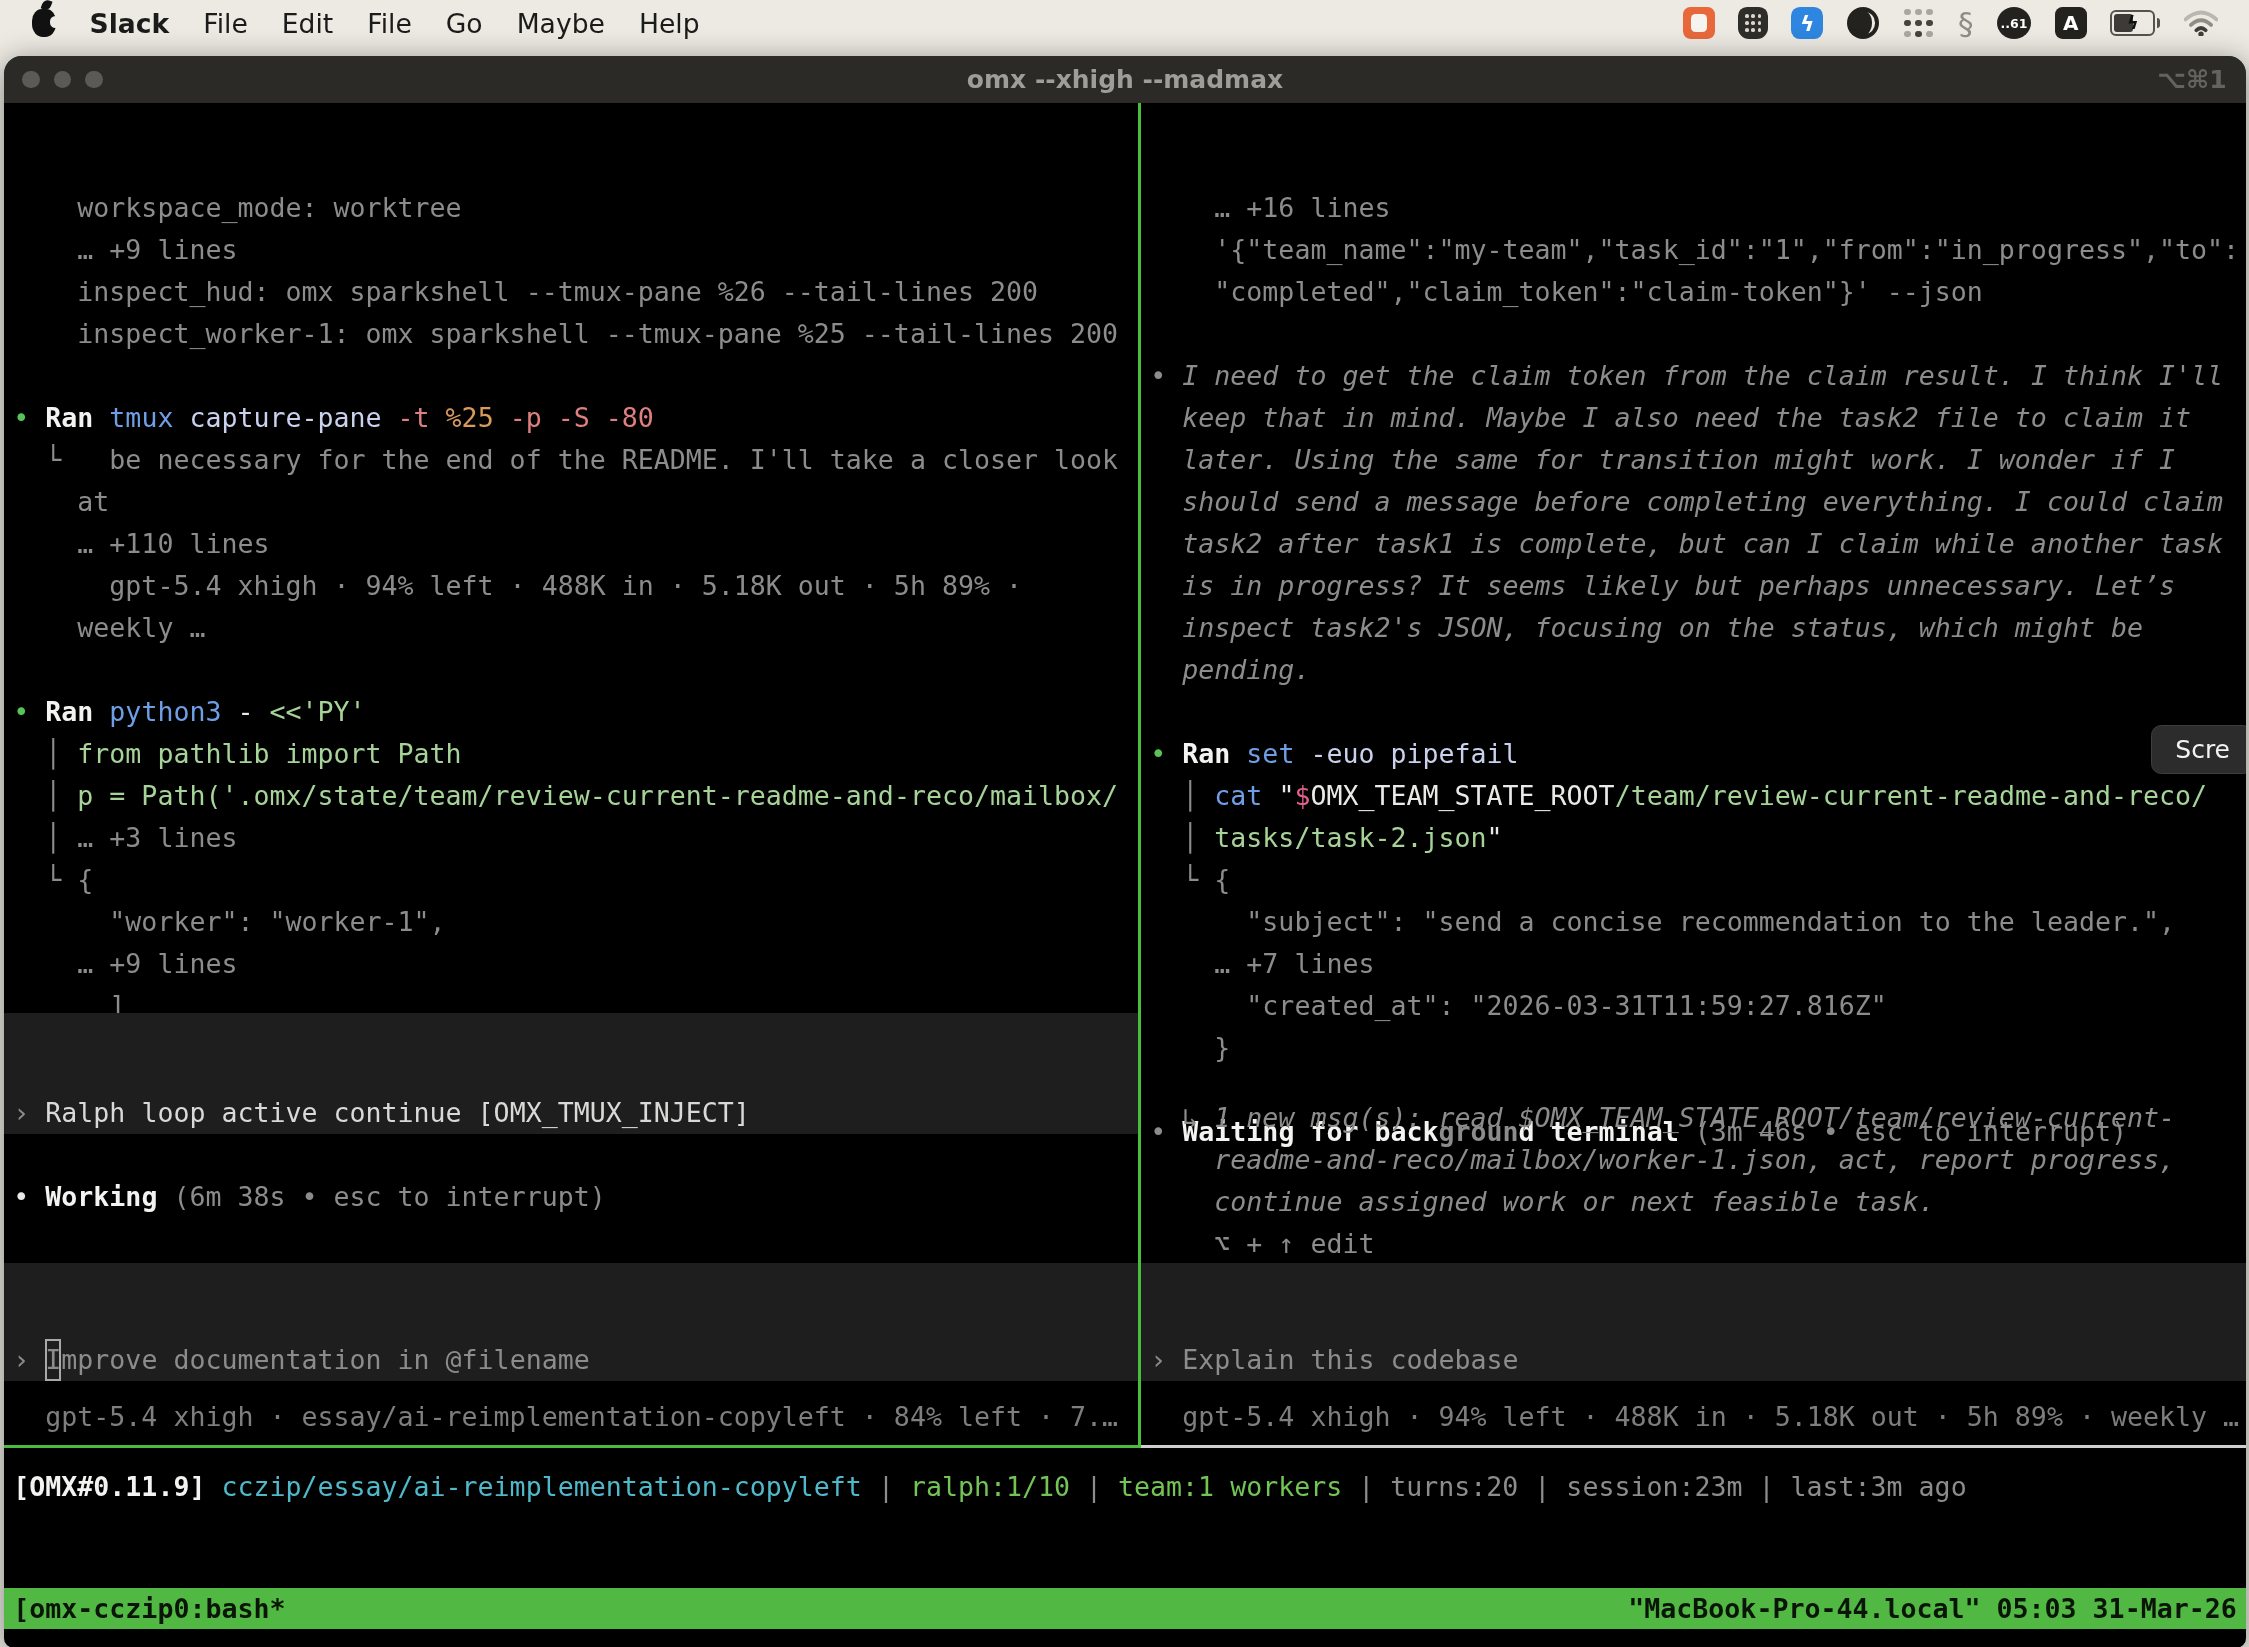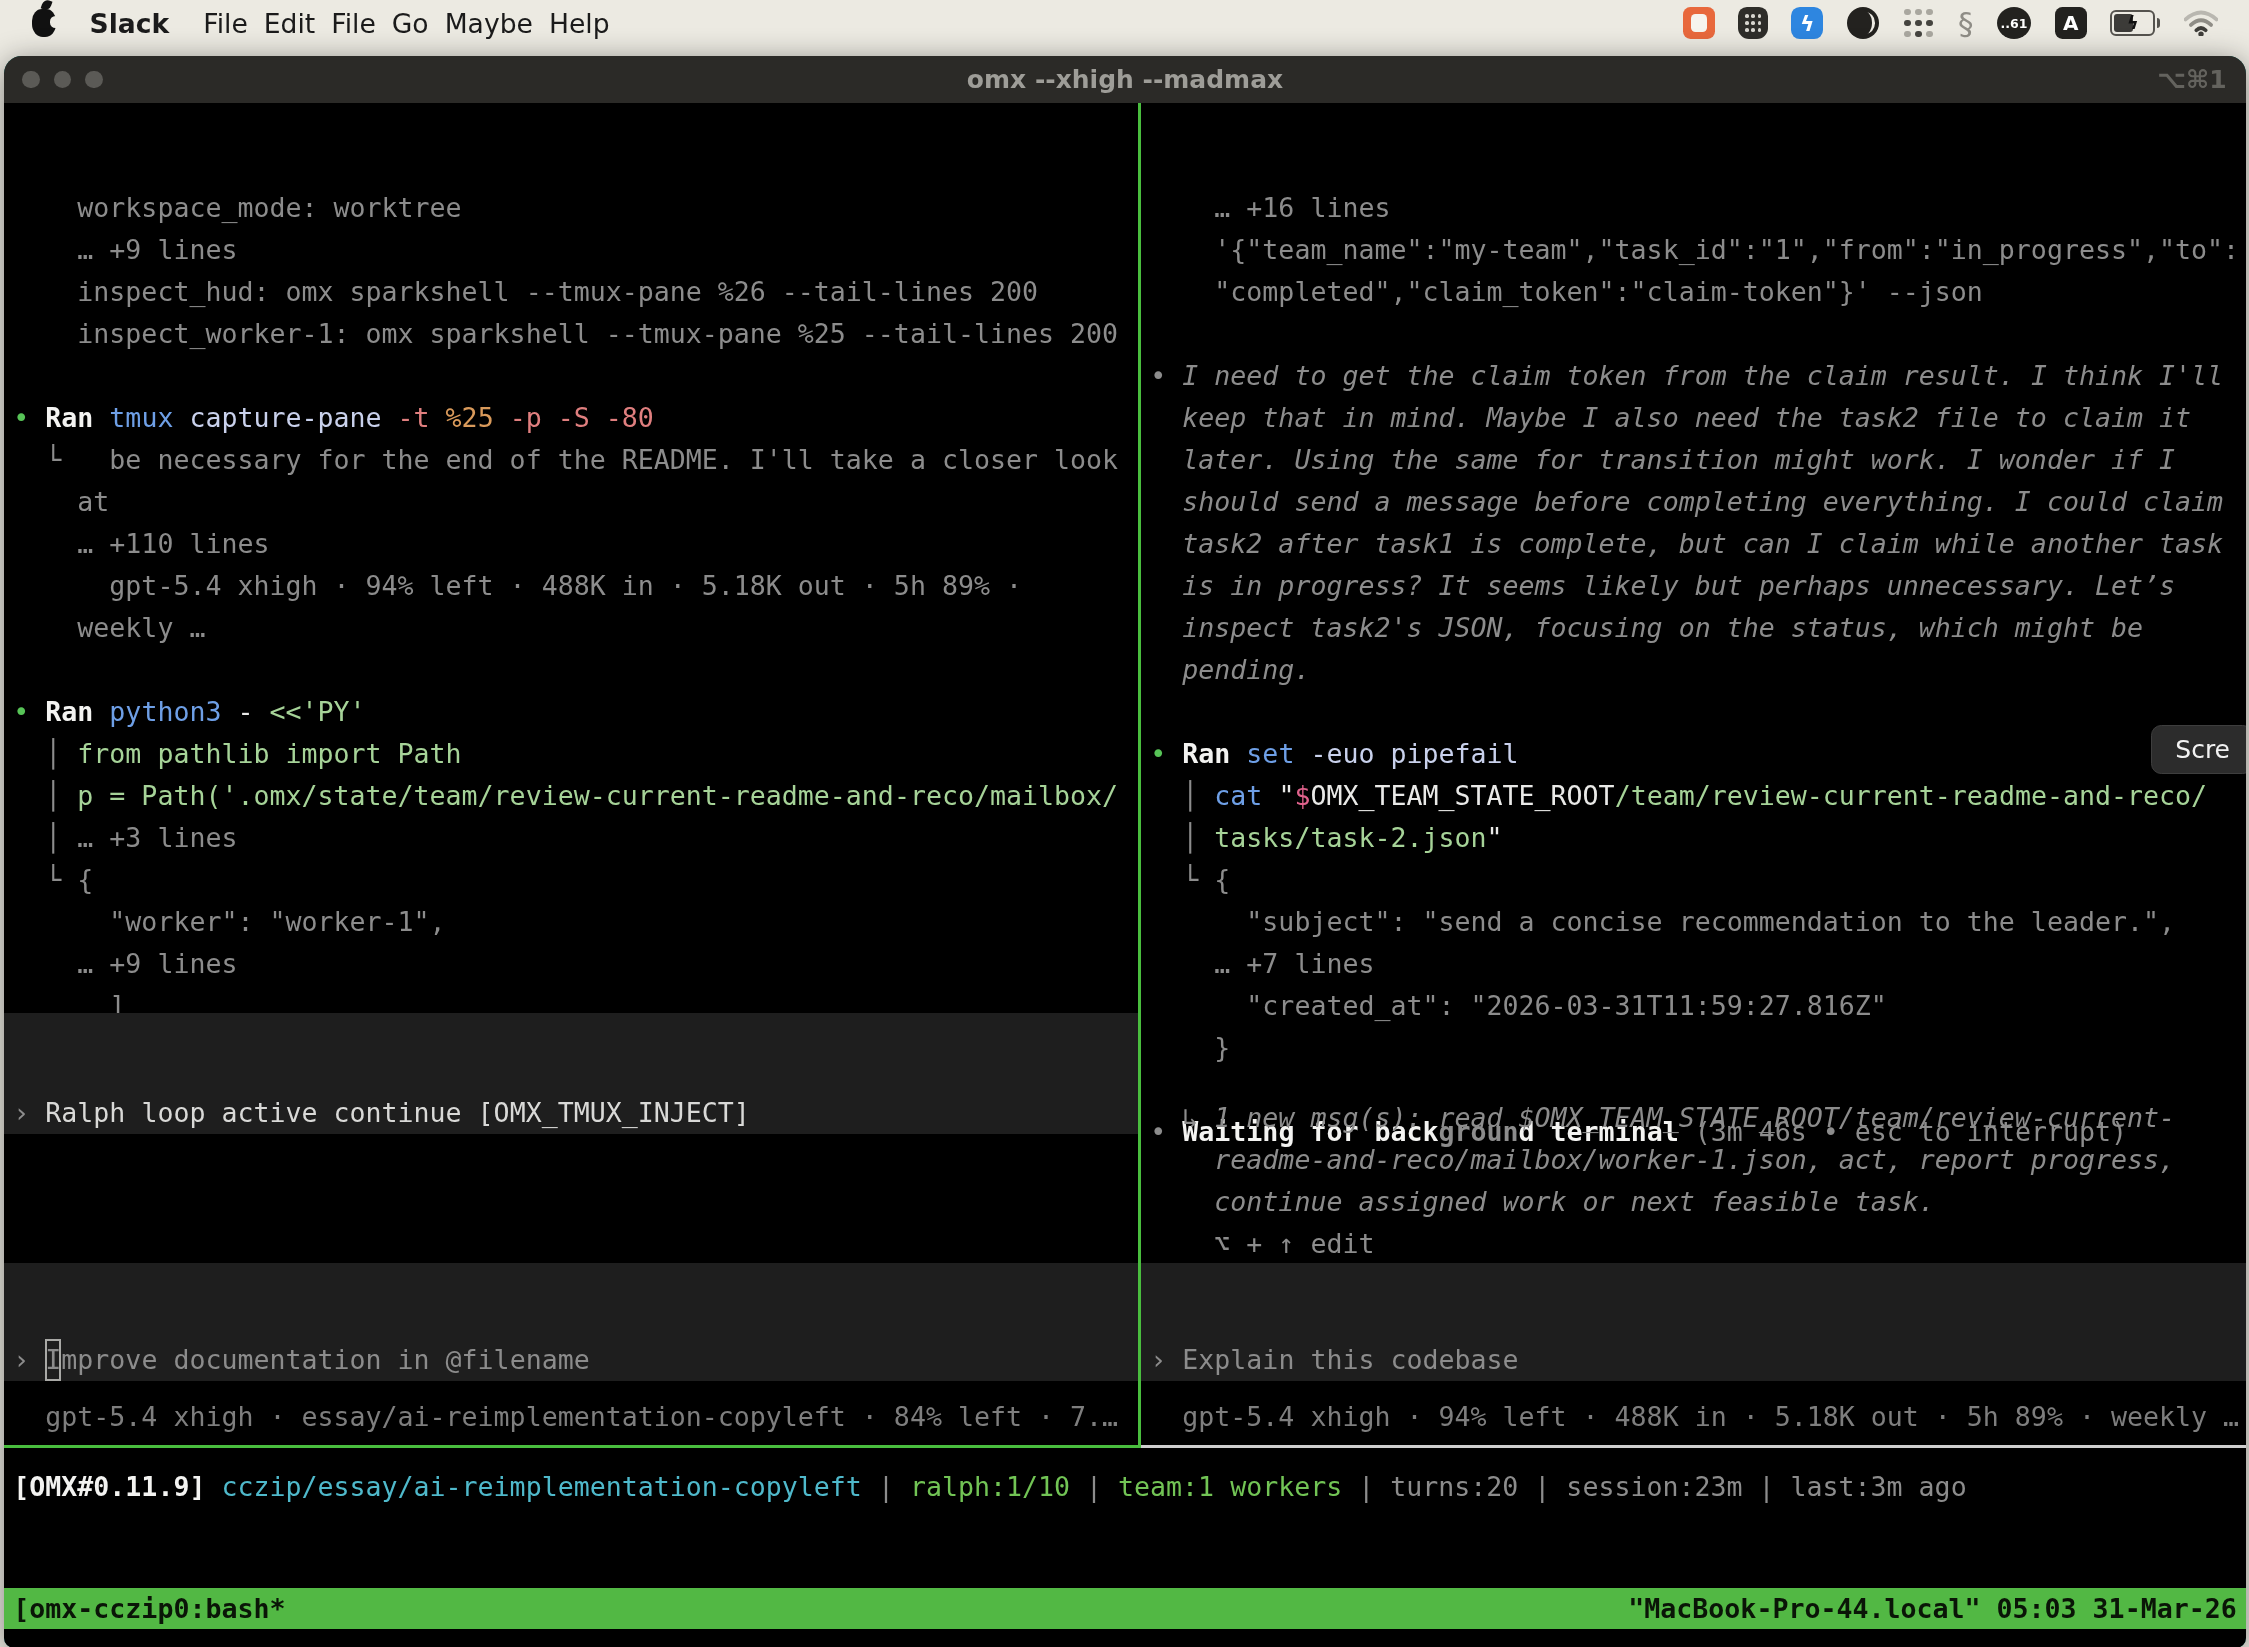--- a/index.html
+++ b/index.html
@@ -83,21 +83,21 @@
            border-radius:10.3px;color:#F2F2F2;font-size:25px;display:flex;align-items:center;
            padding:0 22px 0 23.6px;z-index:6;font-family:"DejaVu Sans","Liberation Sans",sans-serif}
 </style>
 </head>
 <body>
 
 <div class="menubar">
   <div class="menu-left">
     <div class="apple"></div>
     <div class="menu-item app-name">Slack</div>
-    <div id="menus" style="display:flex;gap:16px">
+    <div id="menus" style="display:flex;gap:34px">
         <div class="menu-item">File</div>
         <div class="menu-item">Edit</div>
         <div class="menu-item">File</div>
         <div class="menu-item">Go</div>
         <div class="menu-item">Maybe</div>
         <div class="menu-item">Help</div>
       </div>
   </div>
   <div class="menu-right" id="status-icons">
       <div class="mi">
@@ -179,20 +179,21 @@
 
   <div class="terminal">
 
     <div class="pane" id="pane-left">
       <div id="left-lines"><div class="tline"><span class="c-gray">    workspace_mode: worktree</span></div><div class="tline"><span class="c-gray">    … +9 lines</span></div><div class="tline"><span class="c-gray">    inspect_hud: omx sparkshell --tmux-pane %26 --tail-lines 200</span></div><div class="tline"><span class="c-gray">    inspect_worker-1: omx sparkshell --tmux-pane %25 --tail-lines 200</span></div><div class="tline"></div><div class="tline"><span class="c-gbul">• </span><span class="c-bwhite b">Ran </span><span class="c-blue">tmux </span><span class="c-lav">capture-pane </span><span class="c-red">-t </span><span class="c-orange">%25 </span><span class="c-red">-p -S -80</span></div><div class="tline"><span class="c-gray">  └   be necessary for the end of the README. I'll take a closer look</span></div><div class="tline"><span class="c-gray">    at</span></div><div class="tline"><span class="c-gray">    … +110 lines</span></div><div class="tline"><span class="c-gray">      gpt-5.4 xhigh · 94% left · 488K in · 5.18K out · 5h 89% ·</span></div><div class="tline"><span class="c-gray">    weekly …</span></div><div class="tline"></div><div class="tline"><span class="c-gbul">• </span><span class="c-bwhite b">Ran </span><span class="c-blue">python3 </span><span class="c-white">- </span><span class="c-green">&lt;&lt;'PY'</span></div><div class="tline"><span class="c-gray">  │ </span><span class="c-green">from pathlib import Path</span></div><div class="tline"><span class="c-gray">  │ </span><span class="c-green">p = Path('.omx/state/team/review-current-readme-and-reco/mailbox/</span></div><div class="tline"><span class="c-gray">  │ … +3 lines</span></div><div class="tline"><span class="c-gray">  └ {</span></div><div class="tline"><span class="c-gray">      "worker": "worker-1",</span></div><div class="tline"><span class="c-gray">    … +9 lines</span></div><div class="tline"><span class="c-gray">      ]</span></div><div class="tline"><span class="c-gray">    }</span></div></div>
 
       <div class="dark-box" style="top:910px;height:121px">
         <span id="inject-line"><span class="c-gray">› </span><span class="c-white2">Ralph loop active continue [OMX_TMUX_INJECT]</span></span>
       </div>
 
+      <div class="abs-line tline" style="top:1073px" id="working-line"><span class="c-white">• </span><span class="c-bwhite b">Working </span><span class="c-gray">(6m 38s • esc to interrupt)</span></div>
 
       <div class="dark-box" style="top:1160px;height:118px">
         <span class="c-gray">› </span><span class="cursor-box c-gray">I</span><span class="c-gray">mprove documentation in @filename</span>
       </div>
 
       <div class="status-line tline">  gpt-5.4 xhigh · essay/ai-reimplementation-copyleft · 84% left · 7.…</div>
     </div>
 
     <div class="divider-v"></div>
     <div class="hborder left"></div>

